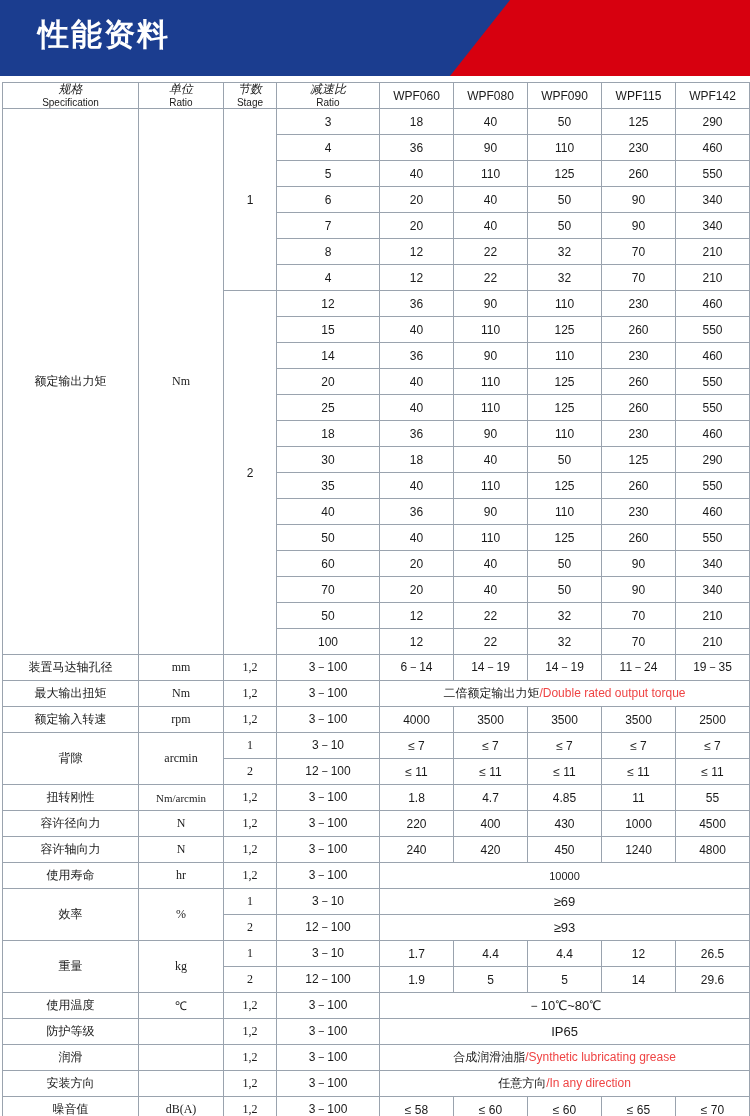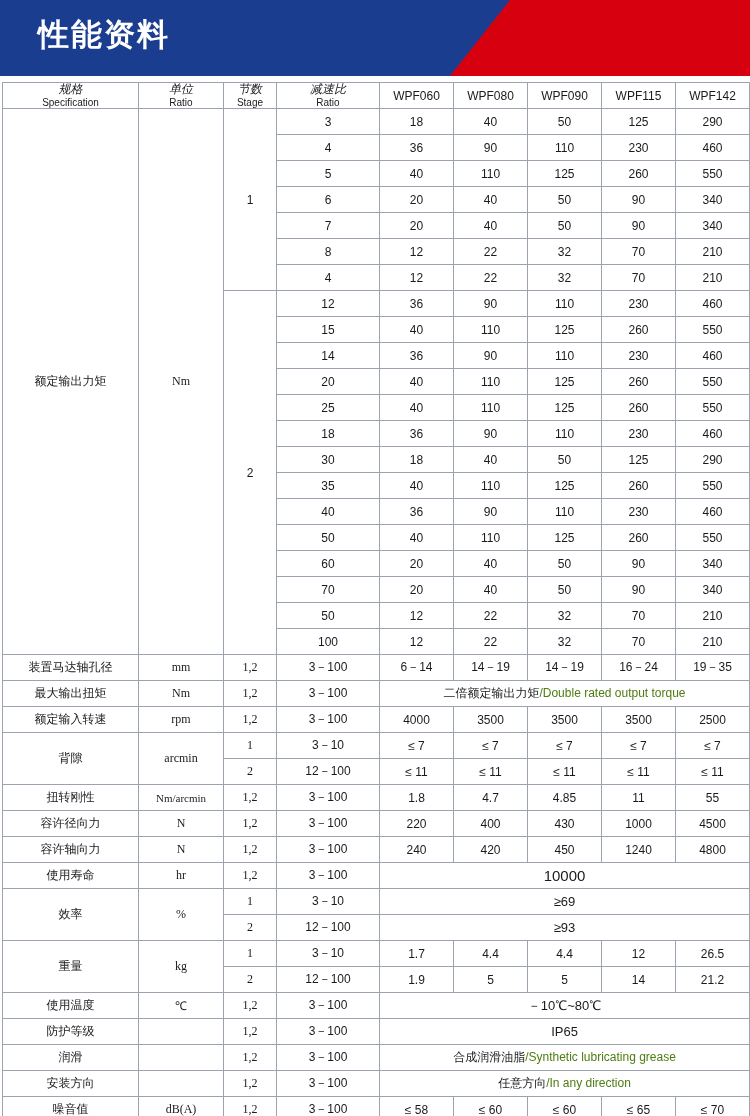--- a/index.html
+++ b/index.html
@@ -96,21 +96,21 @@
   td.big-stage {
     font-size: 15px;
     background: #eff0f2;
   }
   td.val { font-size: 13px; }
   td.ratio { font-size: 13px; }
   td.span-note {
     font-size: 12px;
   }
   td.span-note .red {
-    color: #4d7c0f;
+    color: #ef4444;
   }
   
   col.c-spec  { width: 136px; }
   col.c-unit  { width: 85px;  }
   col.c-stage { width: 53px;  }
   col.c-ratio { width: 103px; }
   col.c-m     { width: 74px;  }
 </style>
 </head>
 <body>
@@ -337,21 +337,21 @@
         </tr>
 
         <tr>
           <td class="rowlabel">装置马达轴孔径</td>
           <td class="unit shade">mm</td>
           <td class="stage">1,2</td>
           <td class="ratio shade">3－100</td>
           <td class="val">6－14</td>
           <td class="val shade">14－19</td>
           <td class="val">14－19</td>
-          <td class="val shade">16－24</td>
+          <td class="val shade">11－24</td>
           <td class="val">19－35</td>
         </tr>
 
         <tr>
           <td class="rowlabel">最大输出扭矩</td>
           <td class="unit shade">Nm</td>
           <td class="stage">1,2</td>
           <td class="ratio shade">3－100</td>
           <td class="span-note" colspan="5"><span>二倍额定输出力矩</span><span class="red">/Double rated output torque</span></td>
         </tr>
@@ -423,21 +423,21 @@
           <td class="val">450</td>
           <td class="val shade">1240</td>
           <td class="val">4800</td>
         </tr>
 
         <tr>
           <td class="rowlabel">使用寿命</td>
           <td class="unit shade">hr</td>
           <td class="stage">1,2</td>
           <td class="ratio shade">3－100</td>
-          <td class="span-note" colspan="5" style="font-size:15px">10000</td>
+          <td class="span-note" colspan="5" style="font-size:11px">10000</td>
         </tr>
 
         <tr>
           <td class="rowlabel" rowspan="2">效率</td>
           <td class="unit shade" rowspan="2">%</td>
           <td class="stage">1</td>
           <td class="ratio shade">3－10</td>
           <td class="span-note" colspan="5" style="font-size:13px">≥69</td>
         </tr>
         <tr>
@@ -457,21 +457,21 @@
           <td class="val shade">12</td>
           <td class="val">26.5</td>
         </tr>
         <tr>
           <td class="stage">2</td>
           <td class="ratio shade">12－100</td>
           <td class="val">1.9</td>
           <td class="val shade">5</td>
           <td class="val">5</td>
           <td class="val shade">14</td>
-          <td class="val">21.2</td>
+          <td class="val">29.6</td>
         </tr>
 
         <tr>
           <td class="rowlabel">使用温度</td>
           <td class="unit shade">℃</td>
           <td class="stage">1,2</td>
           <td class="ratio shade">3－100</td>
           <td class="span-note" colspan="5" style="font-size:13px">－10℃~80℃</td>
         </tr>
 

